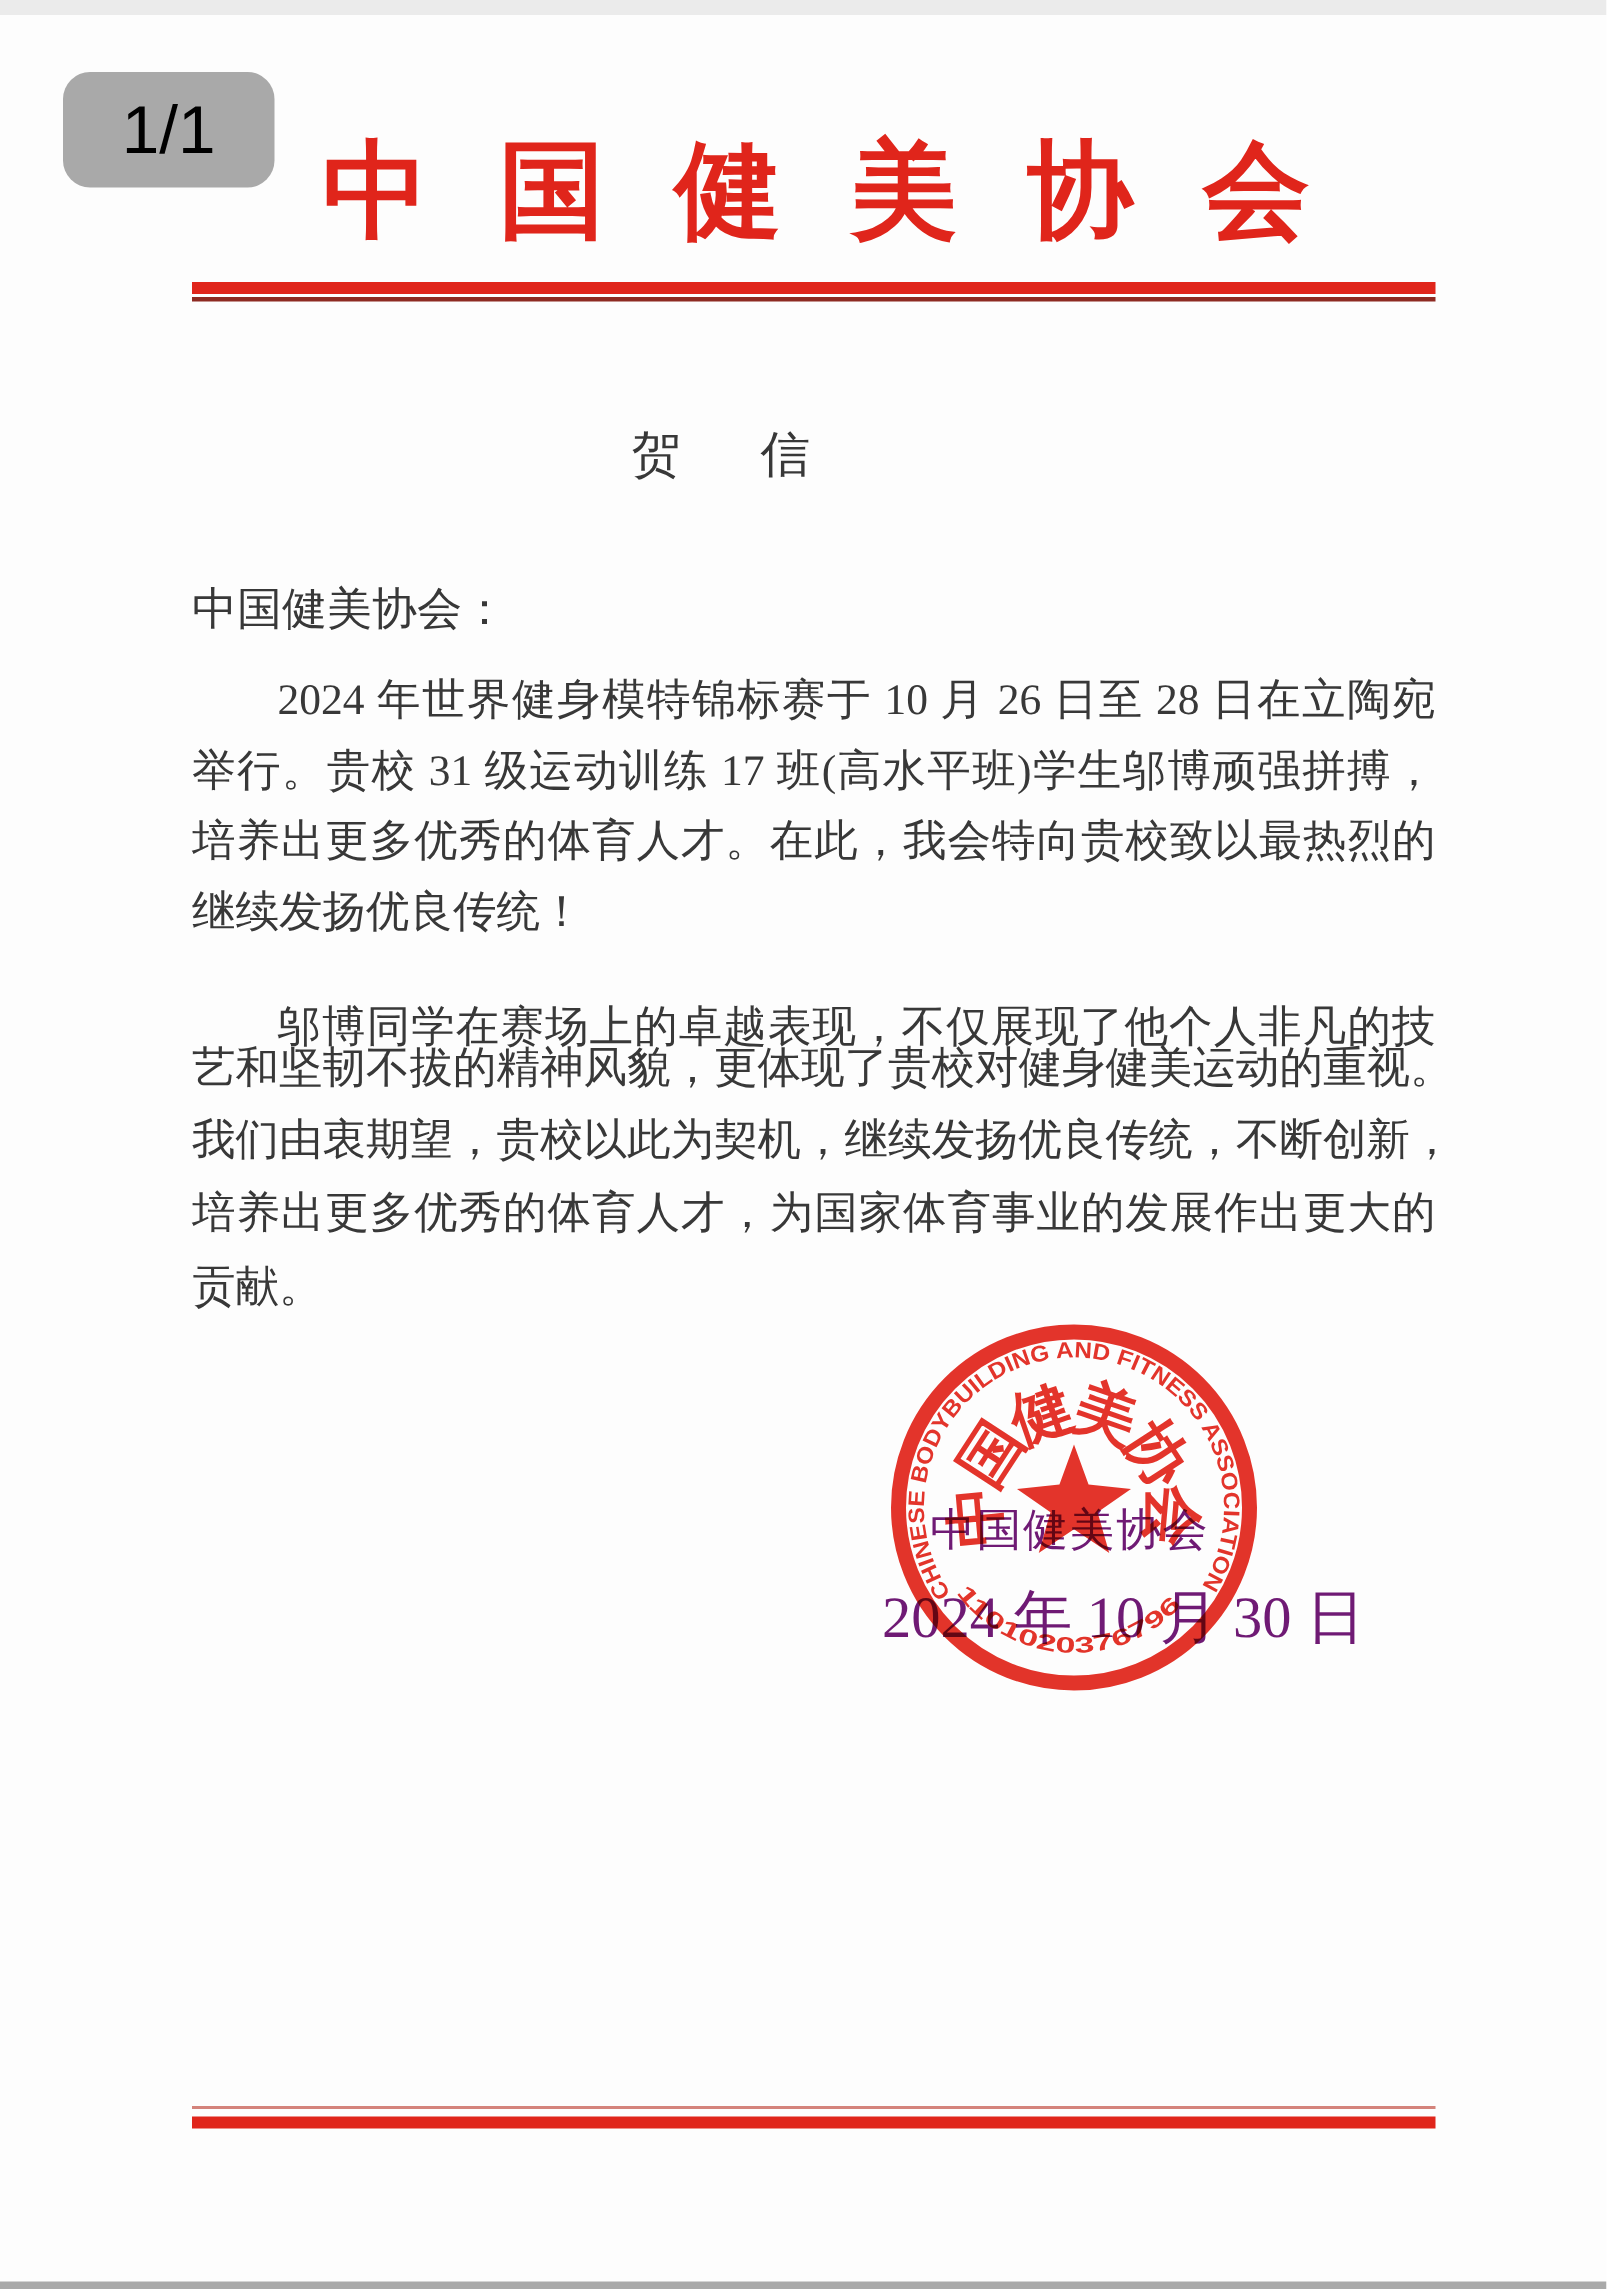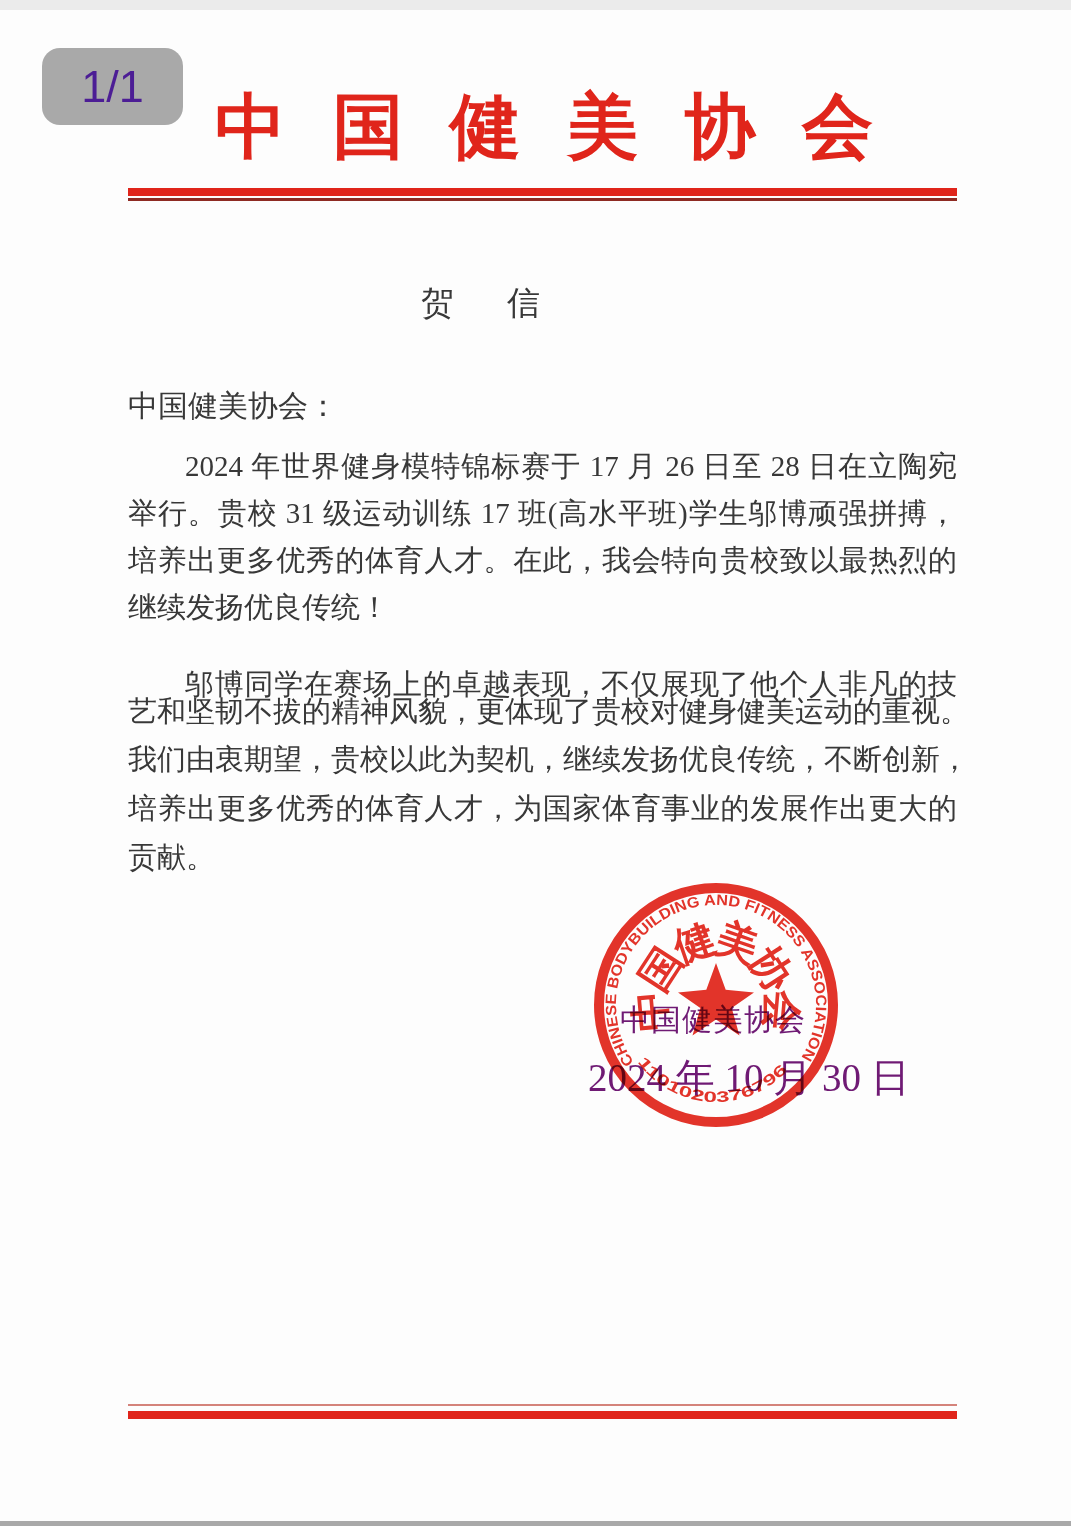--- a/index.html
+++ b/index.html
@@ -7,21 +7,21 @@
     width:1071px;height:1526px;position:relative;overflow:hidden;
     background:#fdfdfd;
     font-family:"Liberation Serif","DejaVu Serif",serif;
   }
   .abs{position:absolute;}
   
   .top-strip{left:0;top:0;width:1071px;height:10px;background:#ebebeb;}
   .bottom-strip{left:0;top:1521px;width:1071px;height:5px;background:#a9a9a9;}
   .page-badge{
     left:42px;top:48px;width:141px;height:77px;border-radius:18px;
-    background:#a9a9a9;color:#4c1d95;font-size:45px;line-height:77px;
+    background:#a9a9a9;color:#000000;font-size:45px;line-height:77px;
     text-align:center;font-family:"Liberation Sans","DejaVu Sans",sans-serif;
   }
   
   .org-header{
     left:215px;top:86px;width:658px;height:82px;display:flex;
     justify-content:space-between;align-items:center;
     color:#e0251b;font-size:71px;font-weight:bold;
   }
   .rule{left:128px;width:829px;}
   .rule-thick-top{top:188px;height:8px;background:#e0251b;}
@@ -65,21 +65,21 @@
   <span>协</span>
   <span>会</span>
 </div>
 
 <div class="abs rule rule-thick-top"></div>
 <div class="abs rule rule-thin-top"></div>
 
 <div class="abs letter-text title">贺　信</div>
 <div class="abs letter-text salutation">中国健美协会：</div>
 
-<div class="abs letter-text bodyline indent p1l1">2024 年世界健身模特锦标赛于 17 月 26 日至 28 日在立陶宛</div>
+<div class="abs letter-text bodyline indent p1l1">2024 年世界健身模特锦标赛于 10 月 26 日至 28 日在立陶宛</div>
 <div class="abs letter-text bodyline p1l2">举行。贵校 31 级运动训练 17 班(高水平班)学生邬博顽强拼搏，</div>
 <div class="abs letter-text bodyline p1l3">培养出更多优秀的体育人才。在此，我会特向贵校致以最热烈的</div>
 <div class="abs letter-text bodyline lastline p1l4">继续发扬优良传统！</div>
 
 <div class="abs letter-text bodyline indent p2l1">邬博同学在赛场上的卓越表现，不仅展现了他个人非凡的技</div>
 <div class="abs letter-text bodyline p2l2">艺和坚韧不拔的精神风貌，更体现了贵校对健身健美运动的重视。</div>
 <div class="abs letter-text bodyline p2l3">我们由衷期望，贵校以此为契机，继续发扬优良传统，不断创新，</div>
 <div class="abs letter-text bodyline p2l4">培养出更多优秀的体育人才，为国家体育事业的发展作出更大的</div>
 <div class="abs letter-text bodyline lastline p2l5">贡献。</div>
 

